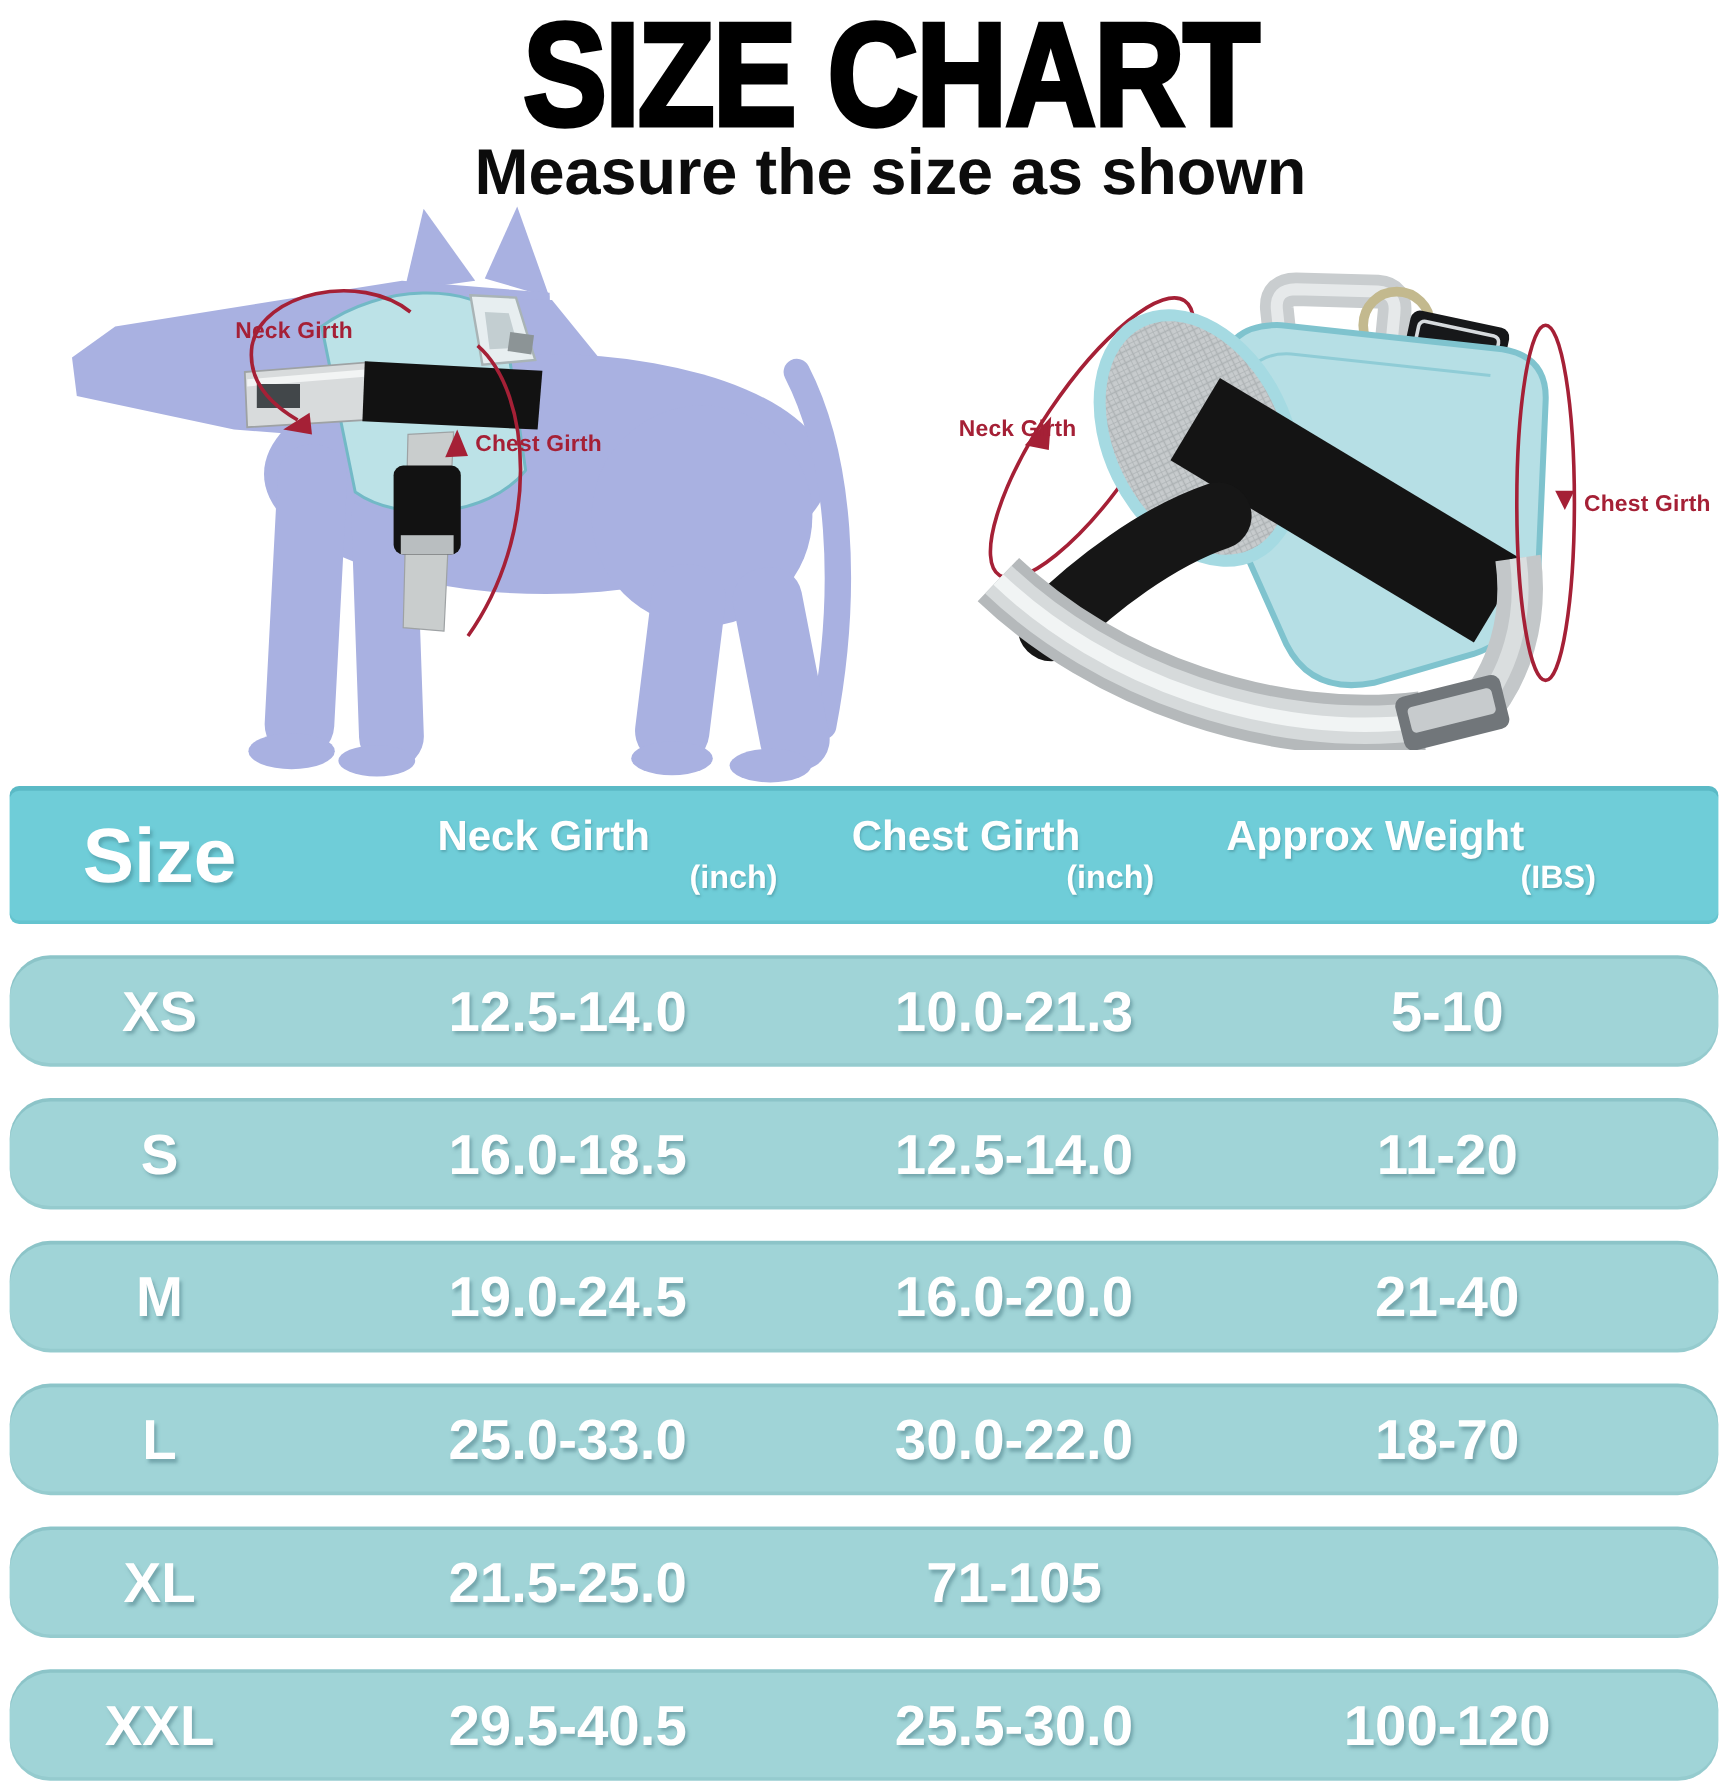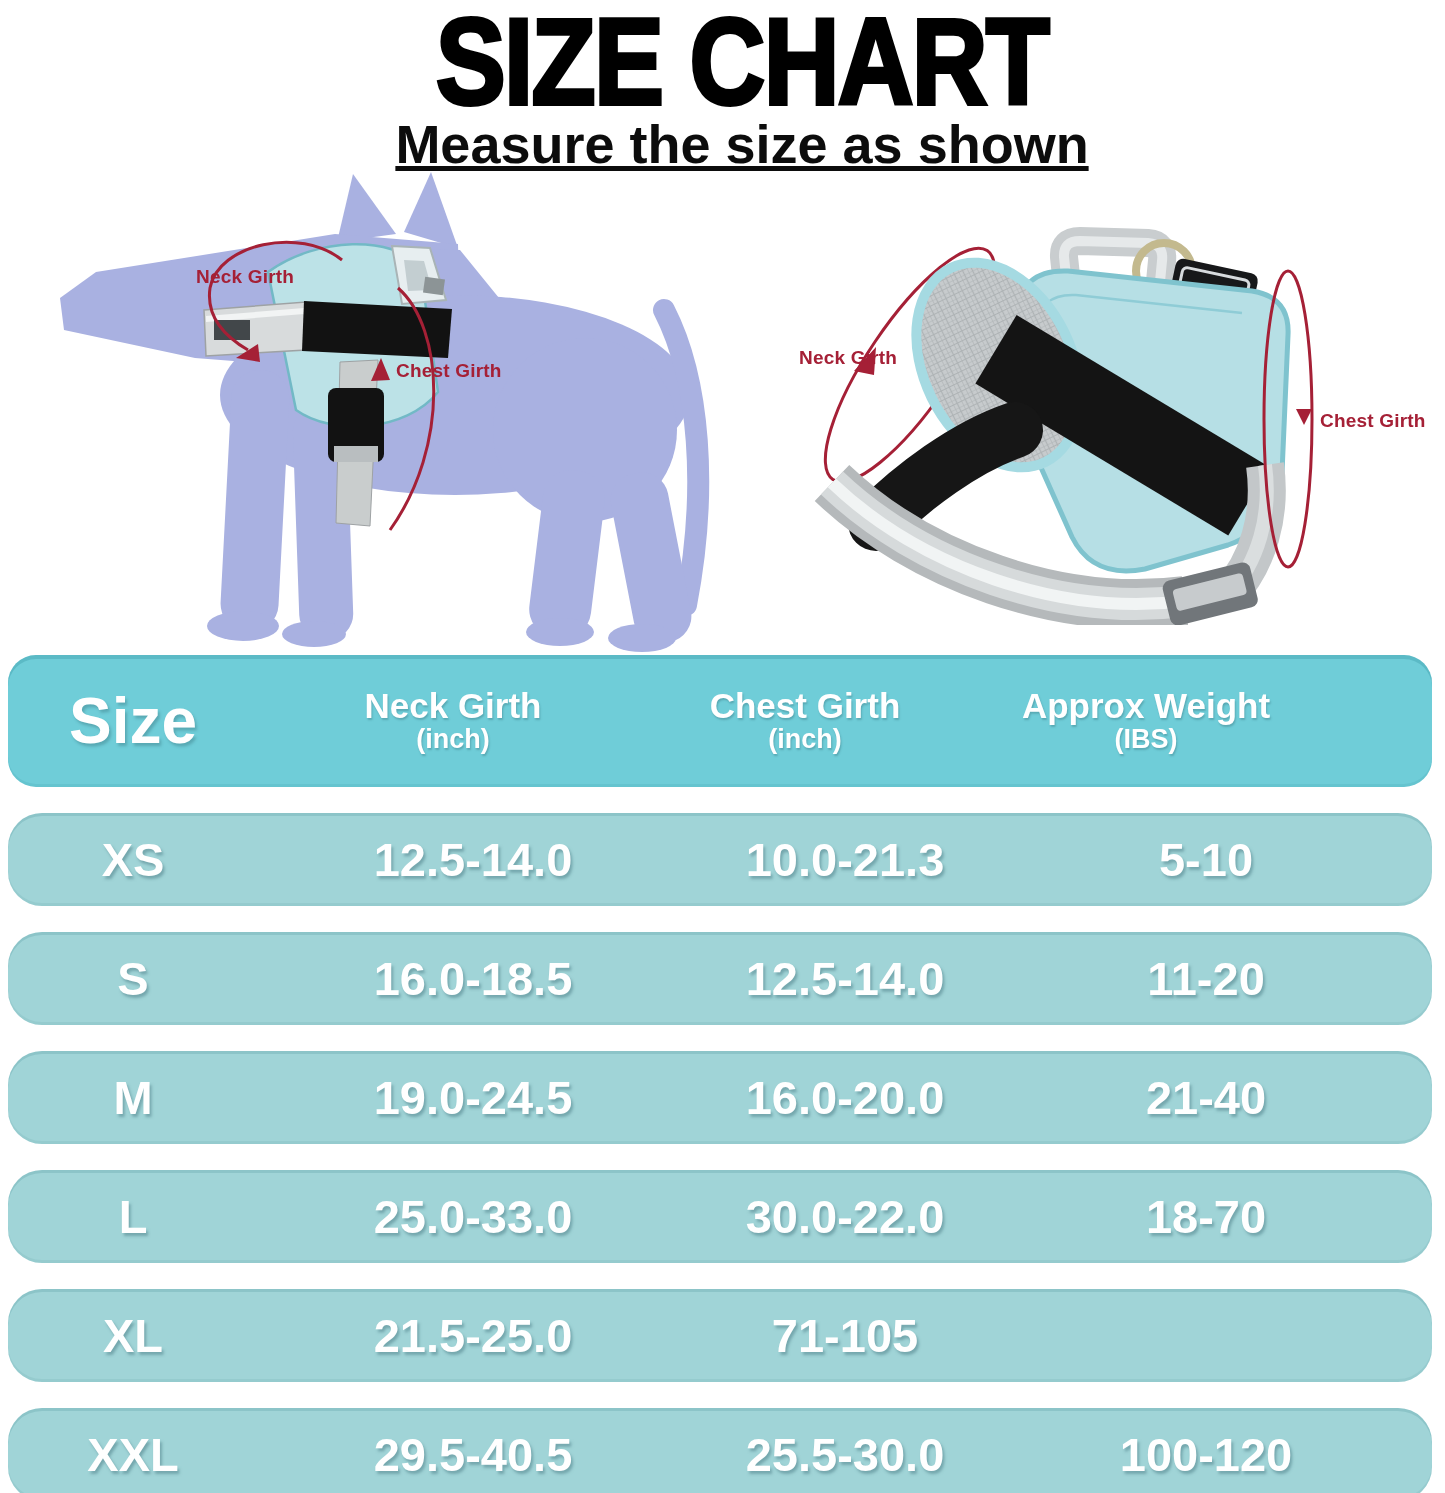--- a/index.html
+++ b/index.html
@@ -4,41 +4,41 @@
 <style>
   * { margin:0; padding:0; box-sizing:border-box; }
   body { background:#ffffff; font-family:"Liberation Sans", sans-serif; }
   .canvas { position:relative; width:1445px; height:1493px; background:#ffffff; overflow:hidden; }
 
   
   .title-wrap { position:absolute; top:0; left:0; width:1445px; text-align:center;padding-left:39px; }
   .title { display:inline-block; font-size:122px; line-height:1.02; font-weight:bold;
            letter-spacing:-2px; color:#000; -webkit-text-stroke:4px #000;
            transform:scaleX(0.86); transform-origin:center; }
-  .subtitle { margin-top:-8px; font-size:54px; line-height:1.05; font-weight:bold; color:#0c0c0c;text-decoration:underline; }
+  .subtitle { margin-top:-8px; font-size:54px; line-height:1.05; font-weight:bold; color:#0c0c0c; }
 
   
   .illus { position:absolute; left:0; top:0; }
   .measure-label { position:absolute; font-size:19px; font-weight:bold; color:#A52036;
                    white-space:nowrap; letter-spacing:0.2px; }
 
   
   .size-table { position:absolute; left:8px; top:655px; width:1424px; }
   .bar { display:grid; grid-template-columns:250px 390px 314px 368px 1fr;
          align-items:center; width:100%; }
-  .thead { height:132px; background:#6FCDD8; border-radius:28px; margin-bottom:26px;
+  .thead { height:115px; background:#6FCDD8; border-radius:8px; margin-bottom:26px;
            box-shadow: inset 0 4px 0 rgba(30,130,145,.25), inset 0 -3px 0 rgba(30,130,145,.12); }
   .trow  { height:93px; background:#A0D4D7; border-radius:34px; margin-bottom:26px;
            box-shadow: inset 0 3px 0 rgba(70,140,150,.22), inset 0 -3px 0 rgba(70,140,150,.12); gap: 20px; }
   .trow:last-child { margin-bottom:12px; }
   .cell { text-align:center; color:#ffffff; }
   .size-head { font-size:64px; font-weight:bold; text-shadow:2px 3px 3px rgba(55,115,125,.40); }
   .col-head  { line-height:1.1; text-shadow:1px 2px 2px rgba(55,115,125,.40); }
   .col-head .l1 { font-size:35px; font-weight:bold; }
-  .col-head .l2 { font-size:27px; font-weight:bold; }
+  .col-head .l2 { font-size:27px; font-weight:bold;text-align:right; }
   .val { font-size:47px; font-weight:bold; text-shadow:2px 3px 3px rgba(80,130,138,.55); }
 </style>
 </head>
 <body>
 
 <div class="canvas">
 
   <div class="title-wrap">
     <div class="title">SIZE CHART</div>
     <div class="subtitle">Measure the size as shown</div>

